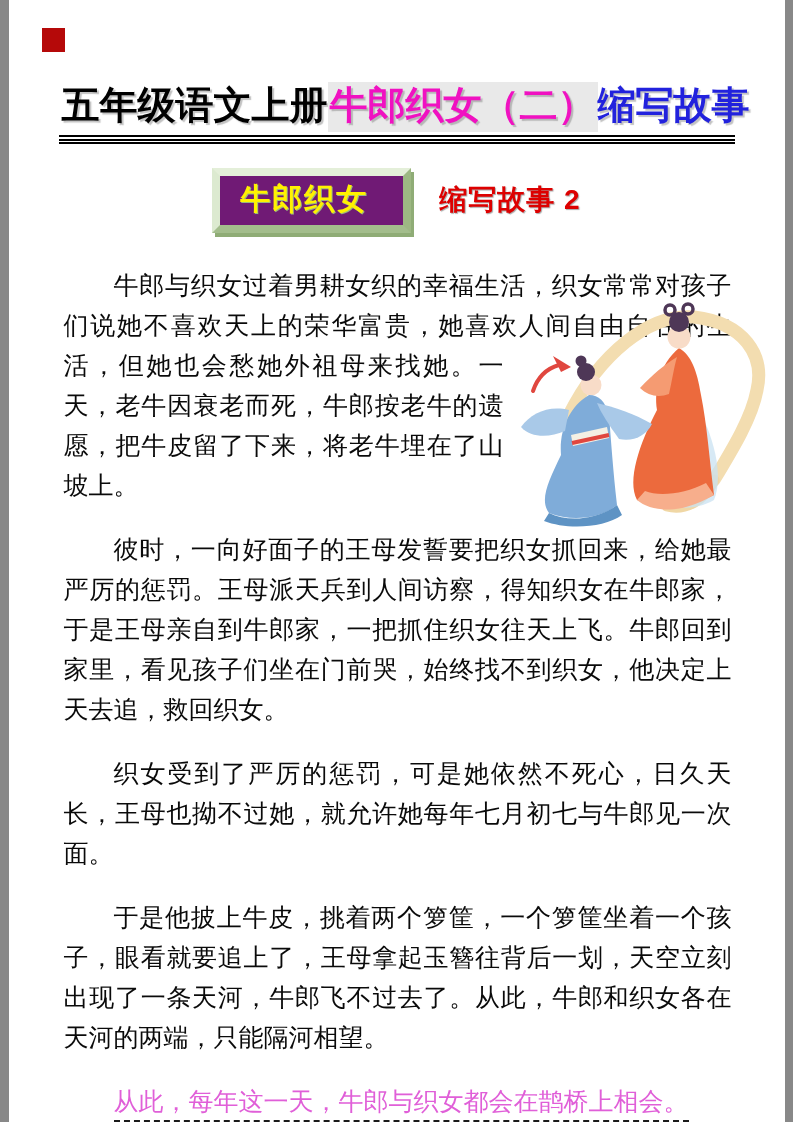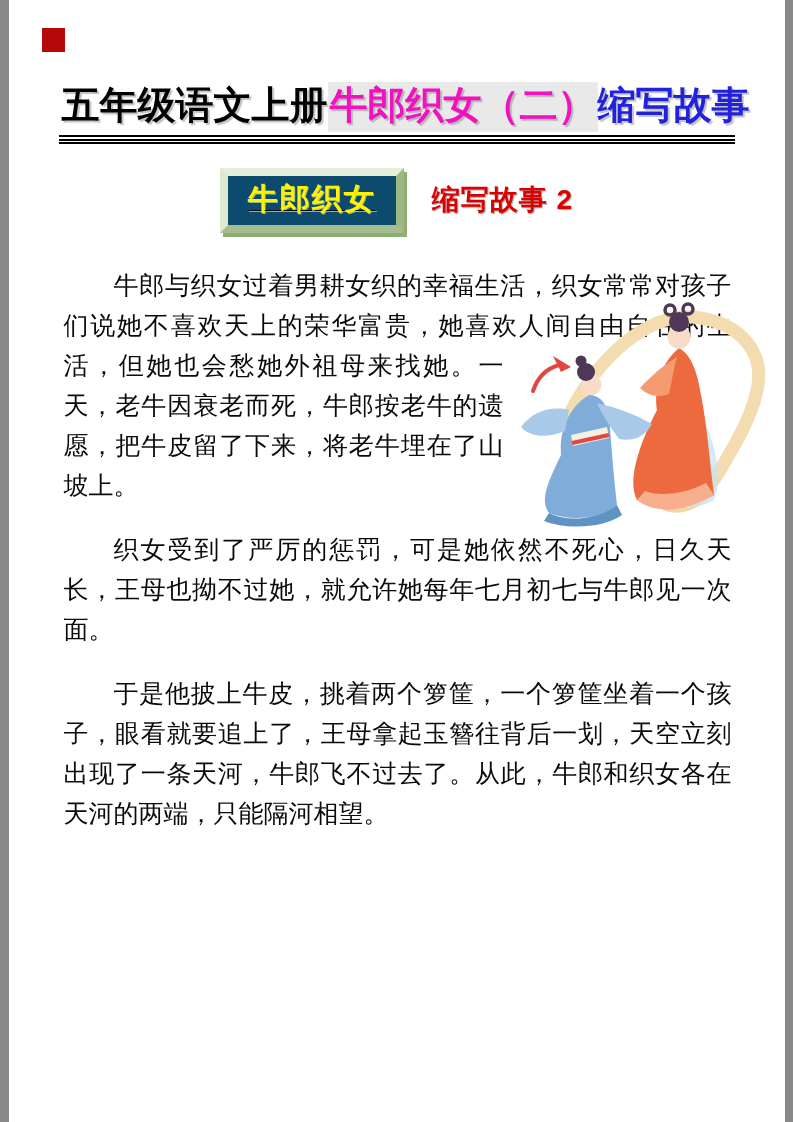--- a/index.html
+++ b/index.html
@@ -45,28 +45,27 @@
       #000 7.5px, #000 9px);
   }
   .badge-row {
     margin-top: 24px;
     display: flex;
     justify-content: center;
     align-items: center;
     gap: 28px;
   }
   .badge-button {
-    background: #0c4a6e;
+    background: #701a75;
     border-top: 8px solid #e4efd9;
     border-left: 8px solid #dcead0;
     border-bottom: 8px solid #a3bd8c;
     border-right: 8px solid #9db883;
     box-shadow: 3px 4px 0 #8fac76;
-    padding: 3px 20px 5px 20px;
-    text-decoration: underline;
+    padding: 3px 35px 5px 20px;
   }
   .badge-button .btn-label {
     color: #fff200;
     font-size: 30px;
     font-weight: bold;
     letter-spacing: 2px;
     text-shadow: 1px 1px 0 #9ab77f;
   }
   .badge-caption {
     color: #dd0000;
@@ -155,21 +154,23 @@
         <circle cx="72" cy="66" r="5.5" fill="#4E3757"></circle>
         <path d="M80 100 C 60 112, 50 135, 52 160 C 40 185, 30 205, 40 218 C 65 228, 95 222, 108 210 C 104 175, 102 145, 100 120 C 96 106, 90 100, 80 100 Z" fill="#7FACD9"></path>
         <path d="M88 108 C 105 112, 126 119, 143 129 C 137 141, 124 147, 110 144 C 100 130, 92 118, 88 108 Z" fill="#A9C9E8"></path>
         <path d="M60 115 C 40 110, 22 118, 12 132 C 22 143, 40 143, 56 136 Z" fill="#A9C9E8"></path>
         <path d="M62 140 L 98 132 L 100 143 L 64 151 Z" fill="#F4F0E4"></path>
         <path d="M63 148 L 100 140" stroke="#E0473F" stroke-width="4"></path>
         <path d="M40 218 C 60 228, 90 224, 108 210 L 113 220 C 95 233, 58 235, 35 226 Z" fill="#5E93C4"></path>
       </svg>
         </span><span>牛郎与织女过着男耕女织的幸福生活，织女常常对孩子们说她不喜欢天上的荣华富贵，她喜欢人间自由自在的生活，但她也会愁她外祖母来找她。一天，老牛因衰老而死，牛郎按老牛的遗愿，把牛皮留了下来，将老牛埋在了山坡上。</span></p>
 
+    <p><span>彼时，一向好面子的王母发誓要把织女抓回来，给她最严厉的惩罚。王母派天兵到人间访察，得知织女在牛郎家，于是王母亲自到牛郎家，一把抓住织女往天上飞。牛郎回到家里，看见孩子们坐在门前哭，始终找不到织女，他决定上天去追，救回织女。</span></p>
 
     <p><span>织女受到了严厉的惩罚，可是她依然不死心，日久天长，王母也拗不过她，就允许她每年七月初七与牛郎见一次面。</span></p>
 
     <p><span>于是他披上牛皮，挑着两个箩筐，一个箩筐坐着一个孩子，眼看就要追上了，王母拿起玉簪往背后一划，天空立刻出现了一条天河，牛郎飞不过去了。从此，牛郎和织女各在天河的两端，只能隔河相望。</span></p>
 
+    <p class="closing"><span class="closing-text">从此，每年这一天，牛郎与织女都会在鹊桥上相会。</span></p>
 
   </div>
 
 </div>
 
 </body></html>

